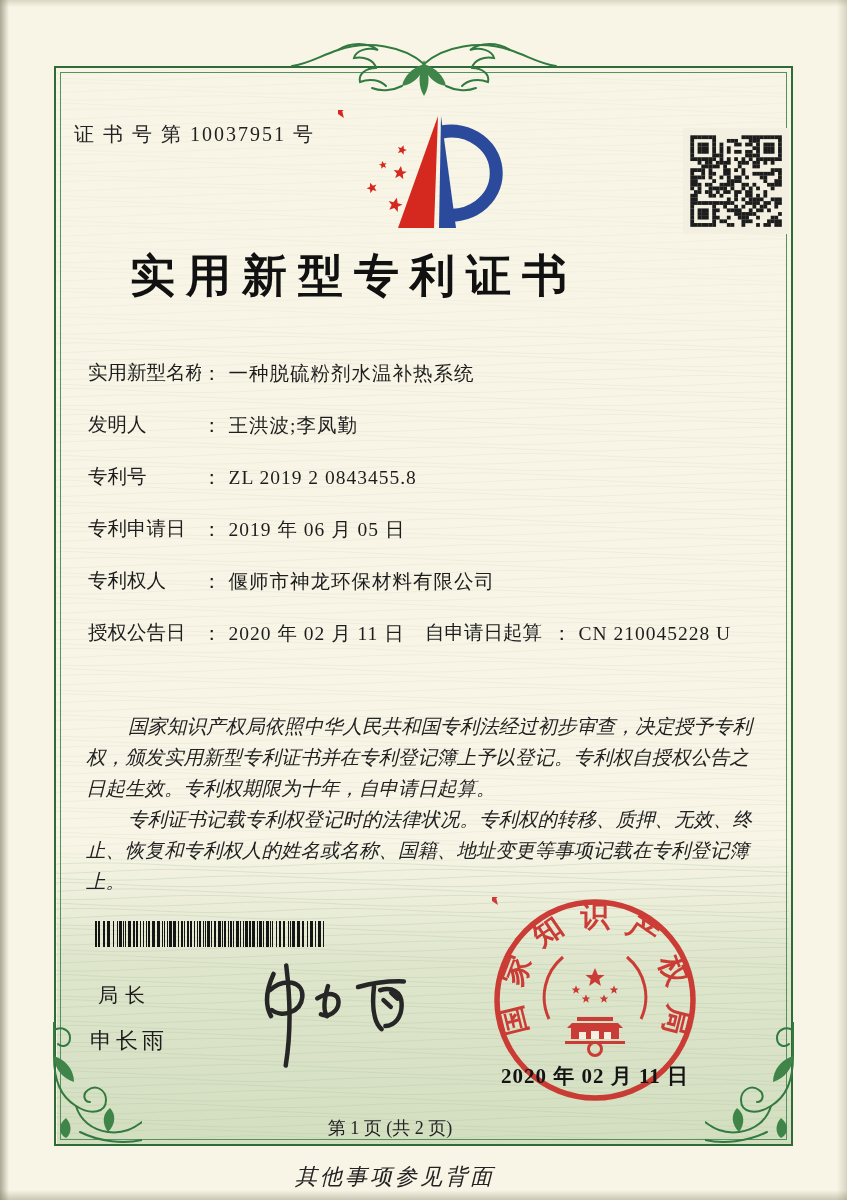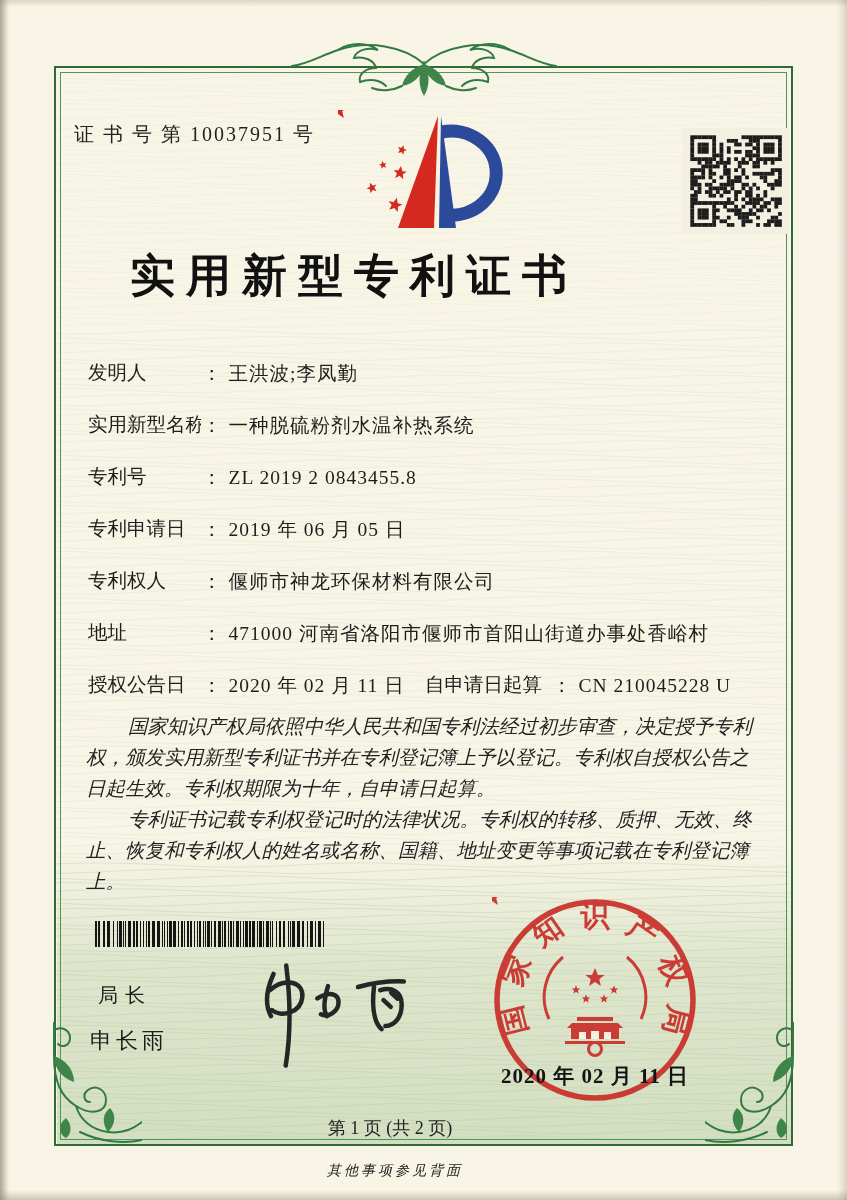--- a/index.html
+++ b/index.html
@@ -38,21 +38,21 @@
   .paras{left:86px;top:711px;width:680px;font-size:19.5px;line-height:31px;font-style:italic;color:#222;}
   .paras p{margin:0;text-indent:2.15em;}
   .barcode{left:95px;top:921px;}
   .official-title{left:90px;top:982px;font-size:20px;letter-spacing:7px;margin-left:8px;}
   .official-name{left:90px;top:1026px;font-size:22px;letter-spacing:4px;}
   .autograph{left:225px;top:958px;transform:rotate(-2deg);}
   .seal{left:492px;top:897px;opacity:.93;}
   .seal-date{left:492px;top:1062px;width:206px;text-align:center;font-size:21px;color:#141414;
              letter-spacing:1px;font-weight:bold;z-index:6;}
   .page-info{left:290px;top:1116px;width:200px;text-align:center;font-size:18px;color:#222;}
-  .back-note{left:275px;top:1162px;width:240px;text-align:center;font-size:14px;font-style:italic;
+  .back-note{left:275px;top:1162px;width:240px;text-align:center;font-size:22px;font-style:italic;
              letter-spacing:3px;color:#222;}
   .orn-top{left:284px;top:34px;}
   .orn-bl{left:46px;top:1022px;}
   .orn-br{left:705px;top:1022px;}
 </style>
 </head>
 <body>
 
 <svg id="waves" class="abs" width="847" height="1200">
     <path d="M57 72.0 L57 74.1 L69 74.1 L81 73.9 L93 73.5 L105 73.0 L117 72.5 L129 71.9 L141 71.3 L153 70.8 L165 70.3 L177 70.0 L189 69.9 L201 69.9 L213 70.2 L225 70.5 L237 71.0 L249 71.5 L261 72.1 L273 72.7 L285 73.2 L297 73.7 L309 74.0 L321 74.1 L333 74.1 L345 73.8 L357 73.5 L369 73.0 L381 72.5 L393 71.9 L405 71.3 L417 70.7 L429 70.3 L441 70.0 L453 69.9 L465 69.9 L477 70.2 L489 70.5 L501 71.0 L513 71.5 L525 72.1 L537 72.7 L549 73.3 L561 73.7 L573 74.0 L585 74.1 L597 74.1 L609 73.8 L621 73.5 L633 73.0 L645 72.5 L657 71.9 L669 71.3 L681 70.7 L693 70.3 L705 70.0 L717 69.9 L729 69.9 L741 70.2 L753 70.5 L765 71.0 L777 71.6 L789 72.1" fill="none" stroke="#86ab7f" stroke-width="0.7" stroke-opacity="0.09"></path>
@@ -595,36 +595,33 @@
     <rect x="22" y="26" width="1.04" height="1.04" fill="#1c1c1c"></rect>
     <rect x="23" y="26" width="1.04" height="1.04" fill="#1c1c1c"></rect>
     <rect x="25" y="26" width="1.04" height="1.04" fill="#1c1c1c"></rect>
     <rect x="26" y="26" width="1.04" height="1.04" fill="#1c1c1c"></rect>
   </svg>
 
 <div class="abs title">实用新型专利证书</div>
 
 <div class="abs fields">
   <div class="frow">
-    <span class="flabel">发明人</span><span class="fcolon">：</span><span class="fvalue">王洪波;李凤勤</span>
+    <span class="flabel">实用新型名称</span><span class="fcolon">：</span><span class="fvalue">一种脱硫粉剂水温补热系统</span>
   </div>
   <div class="frow">
-    <span class="flabel">实用新型名称</span><span class="fcolon">：</span><span class="fvalue">一种脱硫粉剂水温补热系统</span>
+    <span class="flabel">发明人</span><span class="fcolon">：</span><span class="fvalue">王洪波;李凤勤</span>
   </div>
   <div class="frow">
     <span class="flabel">专利号</span><span class="fcolon">：</span><span class="fvalue">ZL 2019 2 0843455.8</span>
   </div>
   <div class="frow">
     <span class="flabel">专利申请日</span><span class="fcolon">：</span><span class="fvalue">2019 年 06 月 05 日</span>
   </div>
   <div class="frow">
     <span class="flabel">专利权人</span><span class="fcolon">：</span><span class="fvalue">偃师市神龙环保材料有限公司</span>
-  </div>
-  <div class="frow">
-    <span class="flabel">地址</span><span class="fcolon">：</span><span class="fvalue">471000 河南省洛阳市偃师市首阳山街道办事处香峪村</span>
   </div>
   <div class="frow">
     <span class="flabel">授权公告日</span><span class="fcolon">：</span><span class="fvalue">2020 年 02 月 11 日</span>
     <span class="grant2">
       <span class="flabel" style="width:126px">自申请日起算</span><span class="fcolon">：</span><span class="fvalue">CN 210045228 U</span>
     </span>
   </div>
 </div>
 
 <div class="abs paras">

